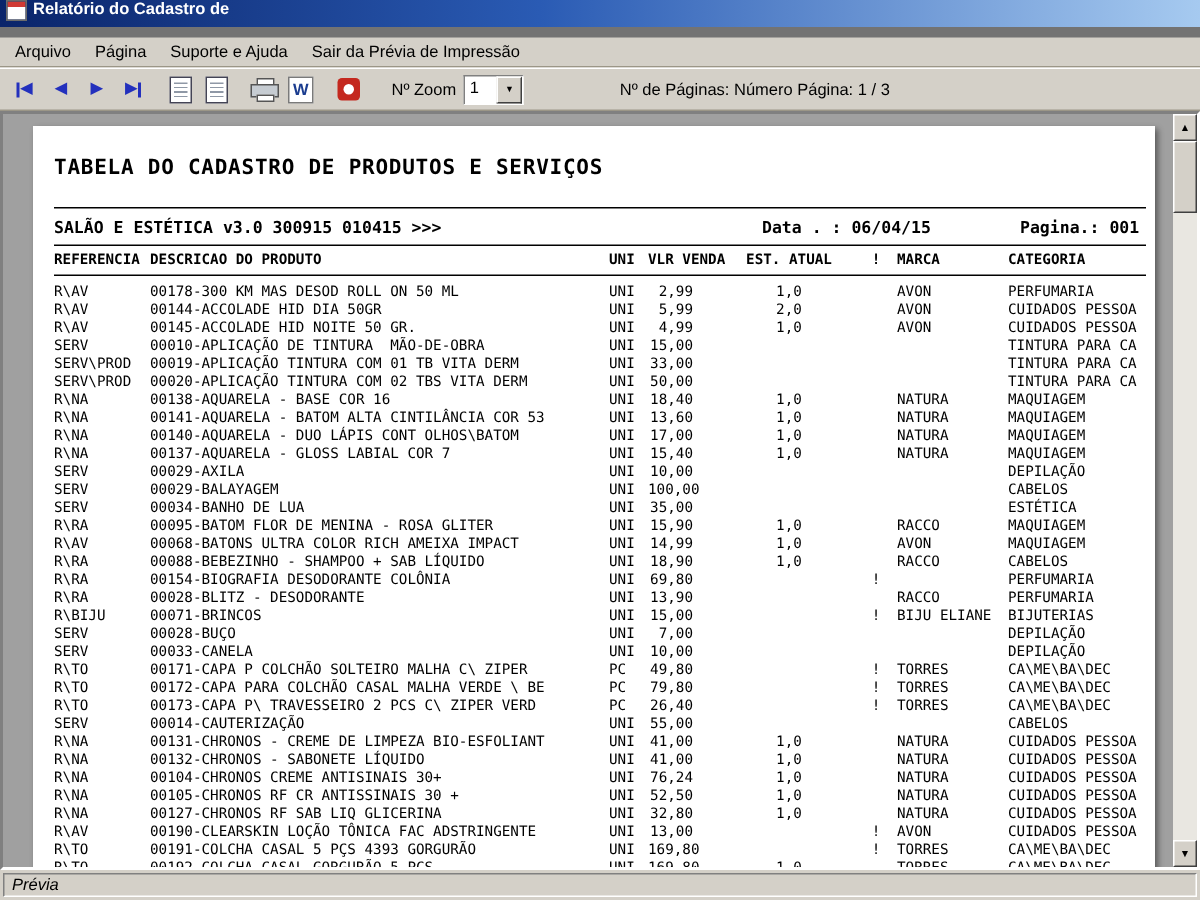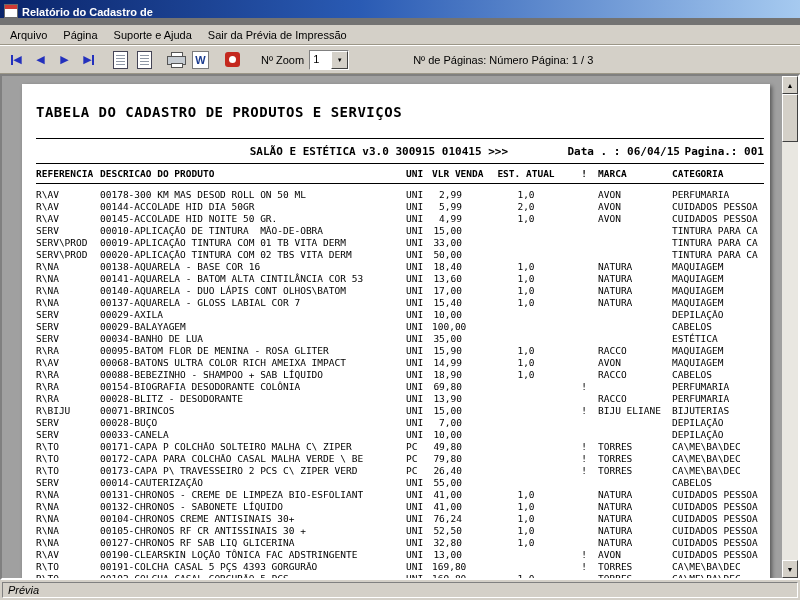--- a/index.html
+++ b/index.html
@@ -1,20 +1,20 @@
 <!DOCTYPE html>
 <html><head>
 <meta charset="utf-8">
 <style>
   html,body{margin:0;padding:0;background:#d4d0c8;}
   .window{width:800px;height:600px;display:flex;flex-direction:column;overflow:hidden;
           background:#d4d0c8;font-family:"Liberation Sans",sans-serif;color:#000;}
 
   
-  .titlebar{height:18px;flex:0 0 18px;display:flex;align-items:flex-end;gap:4px;padding:0 4px;
+  .titlebar{height:18px;flex:0 0 18px;display:flex;align-items:flex-start;gap:4px;padding:0 4px;
             background:linear-gradient(90deg,#0a246a 0%,#2a5bb4 45%,#a6caf0 100%);
             color:#fff;font-size:11px;font-weight:bold;}
   .app-icon{width:12px;height:12px;border:1px solid #6b6b6b;
             background:linear-gradient(180deg,#d03a34 0 4px,#ffffff 4px);}
 
   
   .menubar{height:19px;flex:0 0 19px;display:flex;align-items:center;font-size:11px;
            border-top:7px solid #737373;border-bottom:1px solid #9b9687;padding-left:2px;}
   .menu-item{padding:2px 8px;cursor:default;}
 
@@ -47,21 +47,21 @@
   .pages-info{margin-left:64px;}
 
   
   .preview{flex:1 1 auto;position:relative;overflow:hidden;background:#a0a0a0;
            border:2px solid;border-color:#808080 #fff #fff #808080;}
   .page{position:absolute;left:20px;top:8px;width:748px;height:980px;background:#fff;
         box-shadow:2px 2px 4px rgba(0,0,0,.45);box-sizing:border-box;padding:20px 6px 0 14px;}
   .r-title{font:bold 14px/16px "DejaVu Sans Mono",monospace;letter-spacing:.5px;margin:0 0 18px 0;}
   hr.rule{border:0;border-top:1px solid #000;margin:0;}
   .subrow{display:grid;grid-template-columns:1fr 172px 84px;
-          font:bold 11px/13px "DejaVu Sans Mono",monospace;padding:6px 0 5px;white-space:pre;text-align:right;}
+          font:bold 11px/13px "DejaVu Sans Mono",monospace;padding:6px 0 5px;white-space:pre;}
   .trow{display:grid;grid-template-columns:64px 306px 26px 50px 88px 28px 74px 1fr;
         font:9.5px/12px "DejaVu Sans Mono",monospace;white-space:pre;}
   .trow.head{font-weight:bold;padding:4px 0 3px;}
   .c-price{text-align:right;padding-right:20px;}
   .c-est{text-align:center;}
   .c-mark{text-align:center;}
   .tbody{margin-top:5px;}
   .tbody .trow{height:12px;}
 
   

